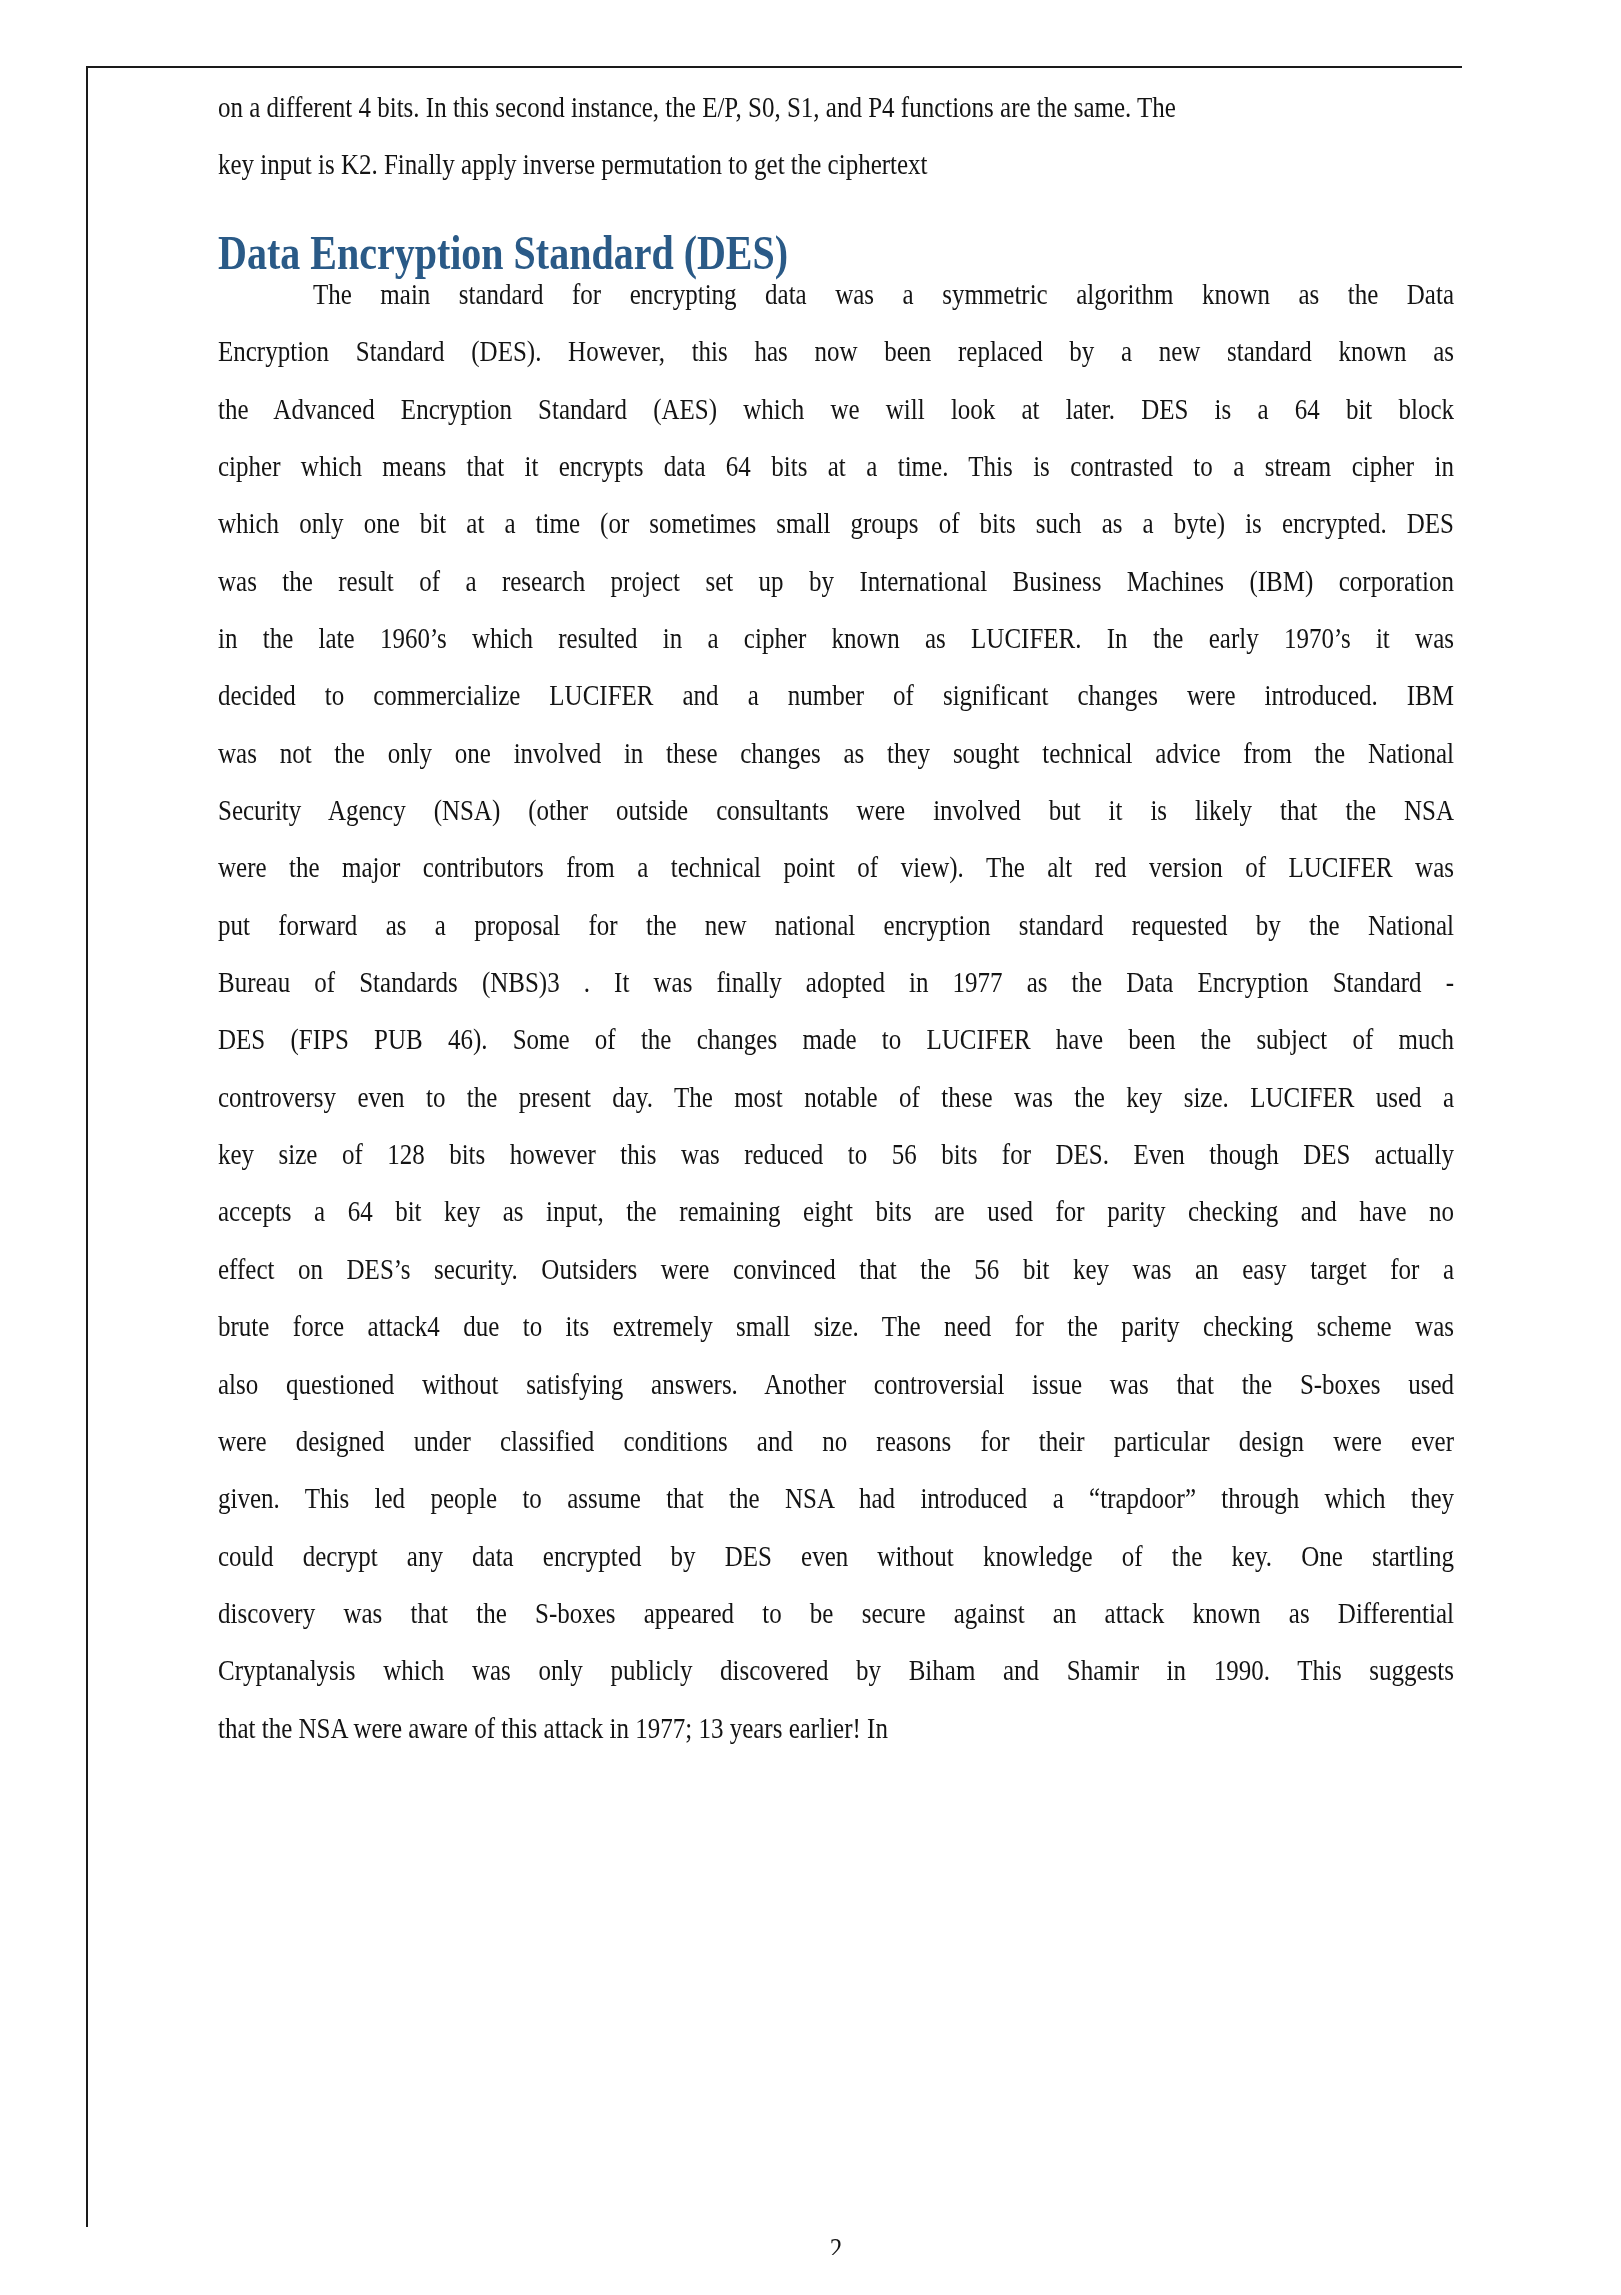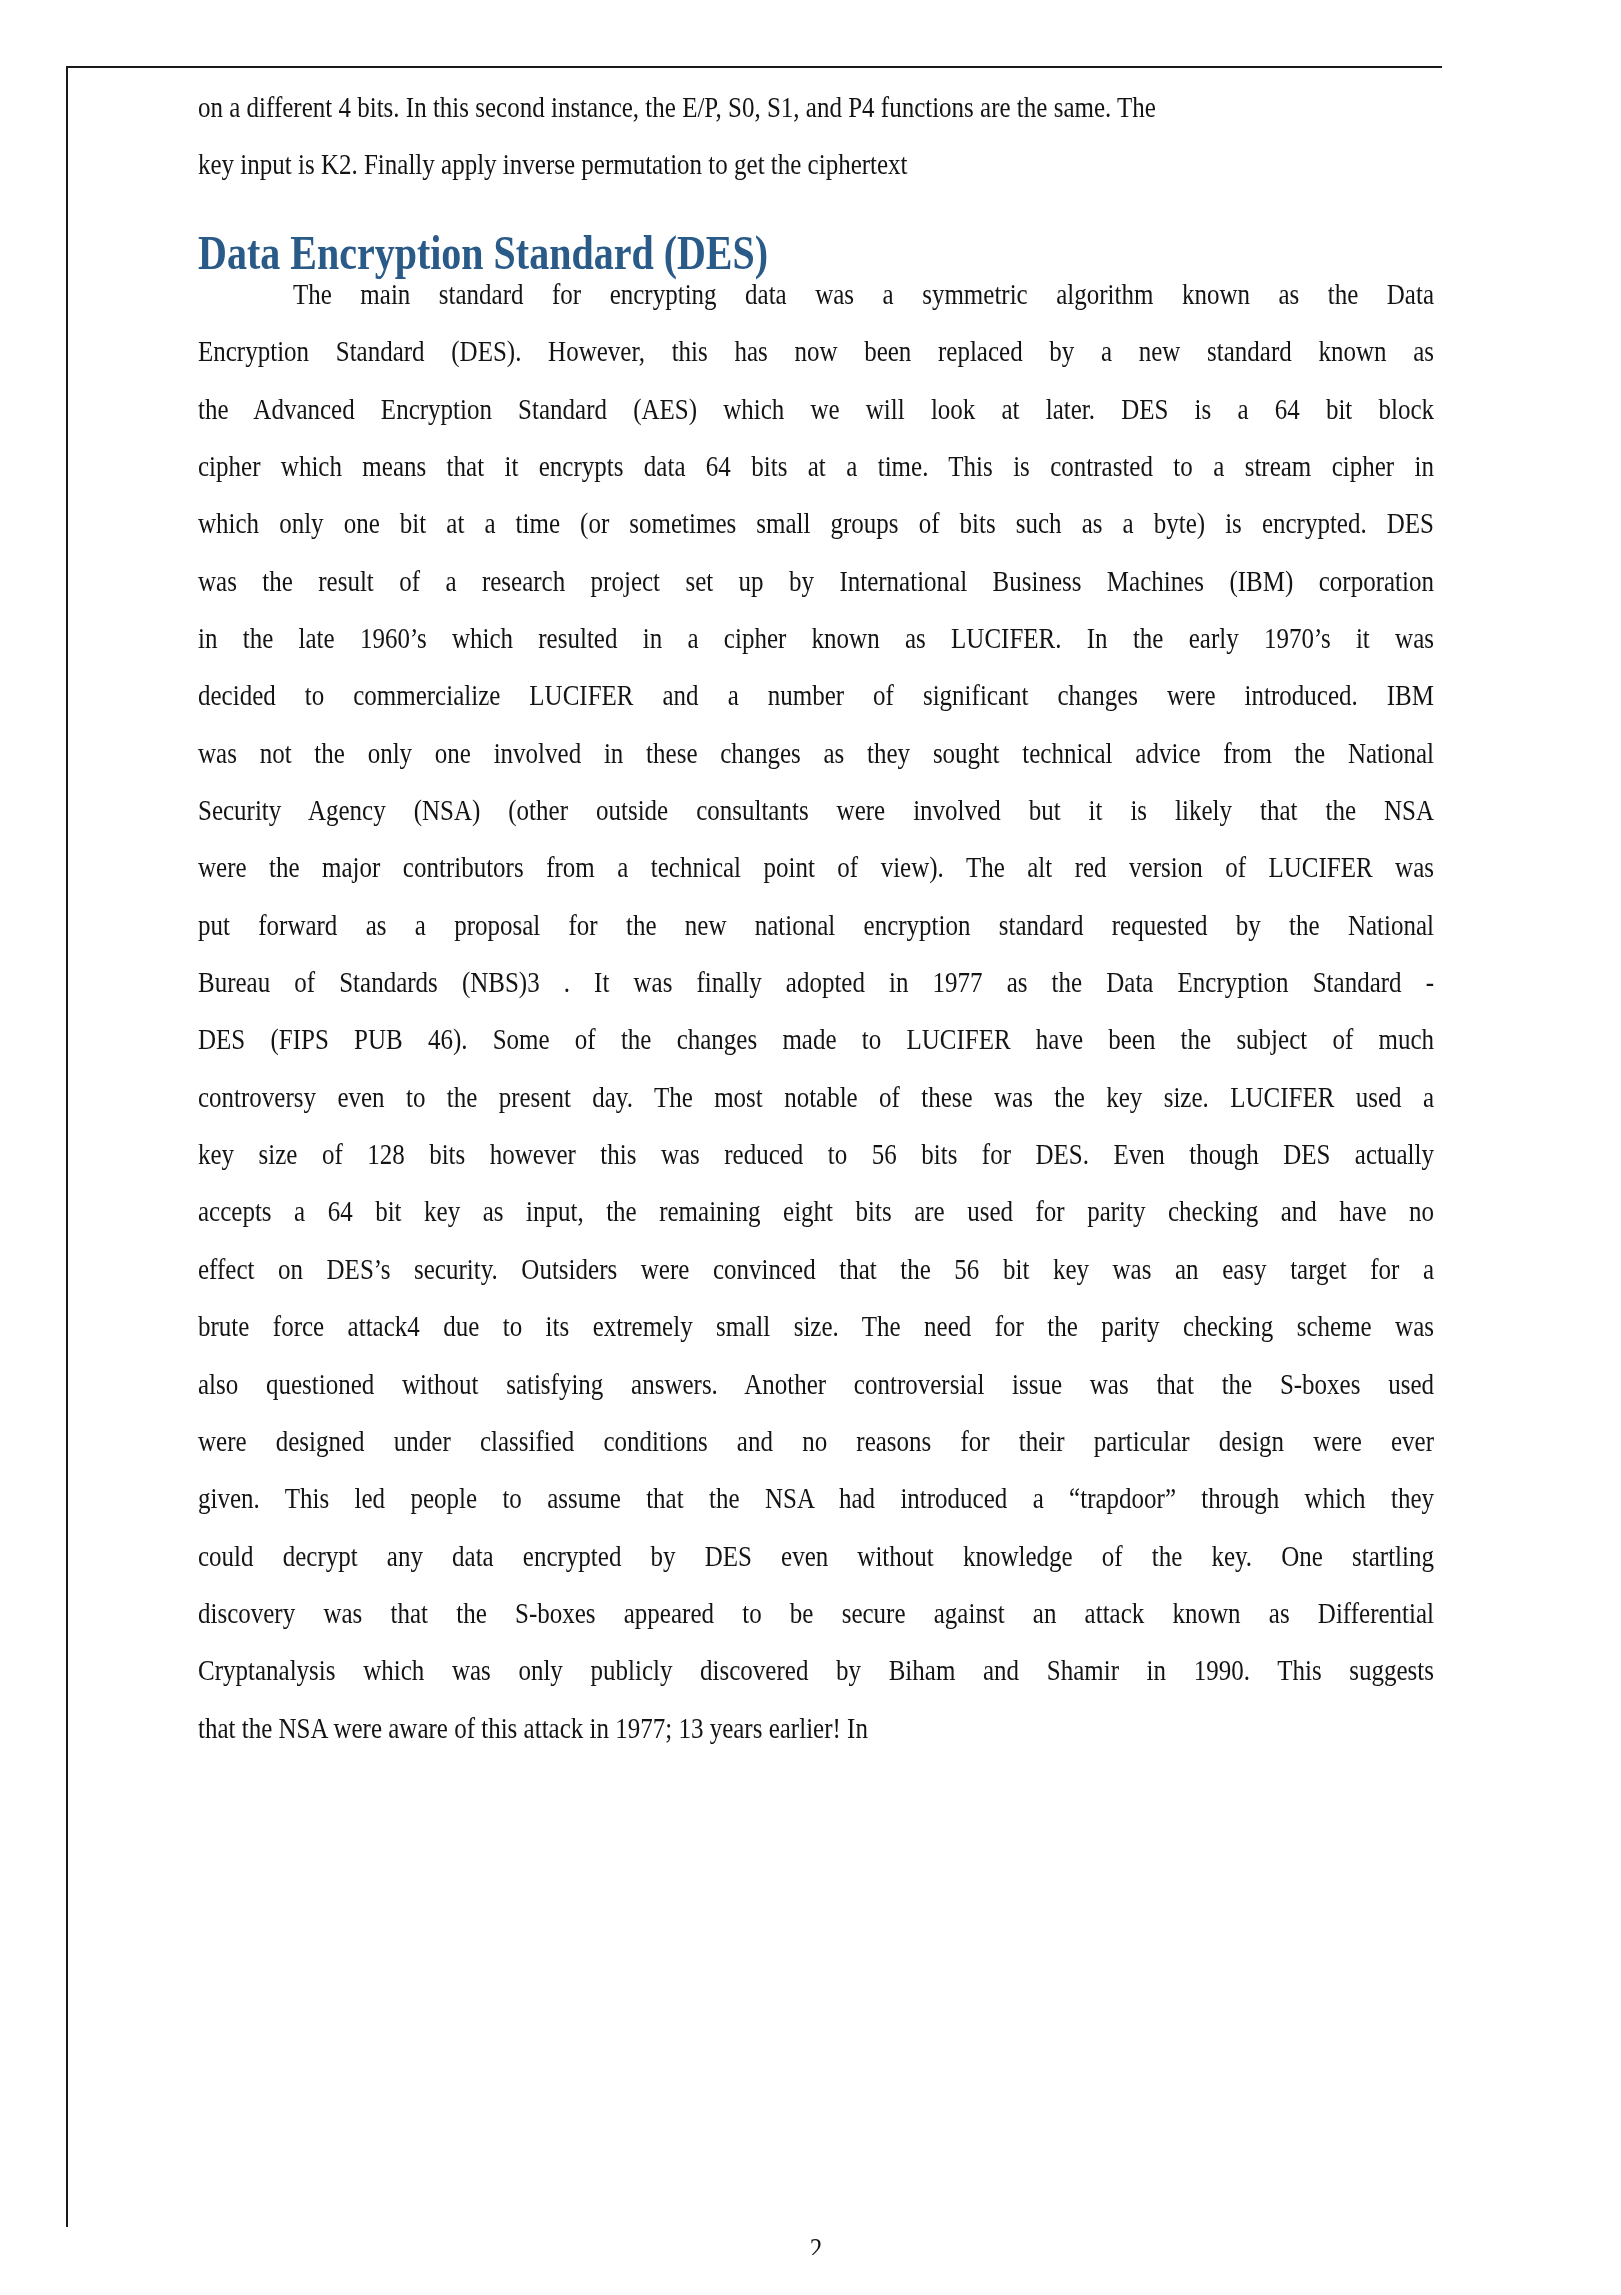--- a/index.html
+++ b/index.html
@@ -4,20 +4,21 @@
 <style>
   html,body{margin:0;padding:0;background:#ffffff;}
   .page{
     position:relative;
     width:1442px;
     height:2295px;
     background:#ffffff;
     overflow:hidden;
     font-family:"Liberation Serif","DejaVu Serif",serif;
     color:#141414;
+    margin-left:20px;
   }
   
   .frame{
     position:absolute;
     left:66px; top:66px;
     width:1486px; height:2161px;
     border-top:2.4px solid #1a1a1a;
     border-left:2.4px solid #1a1a1a;
     border-right:2.4px solid #1a1a1a;
     box-sizing:border-box;

